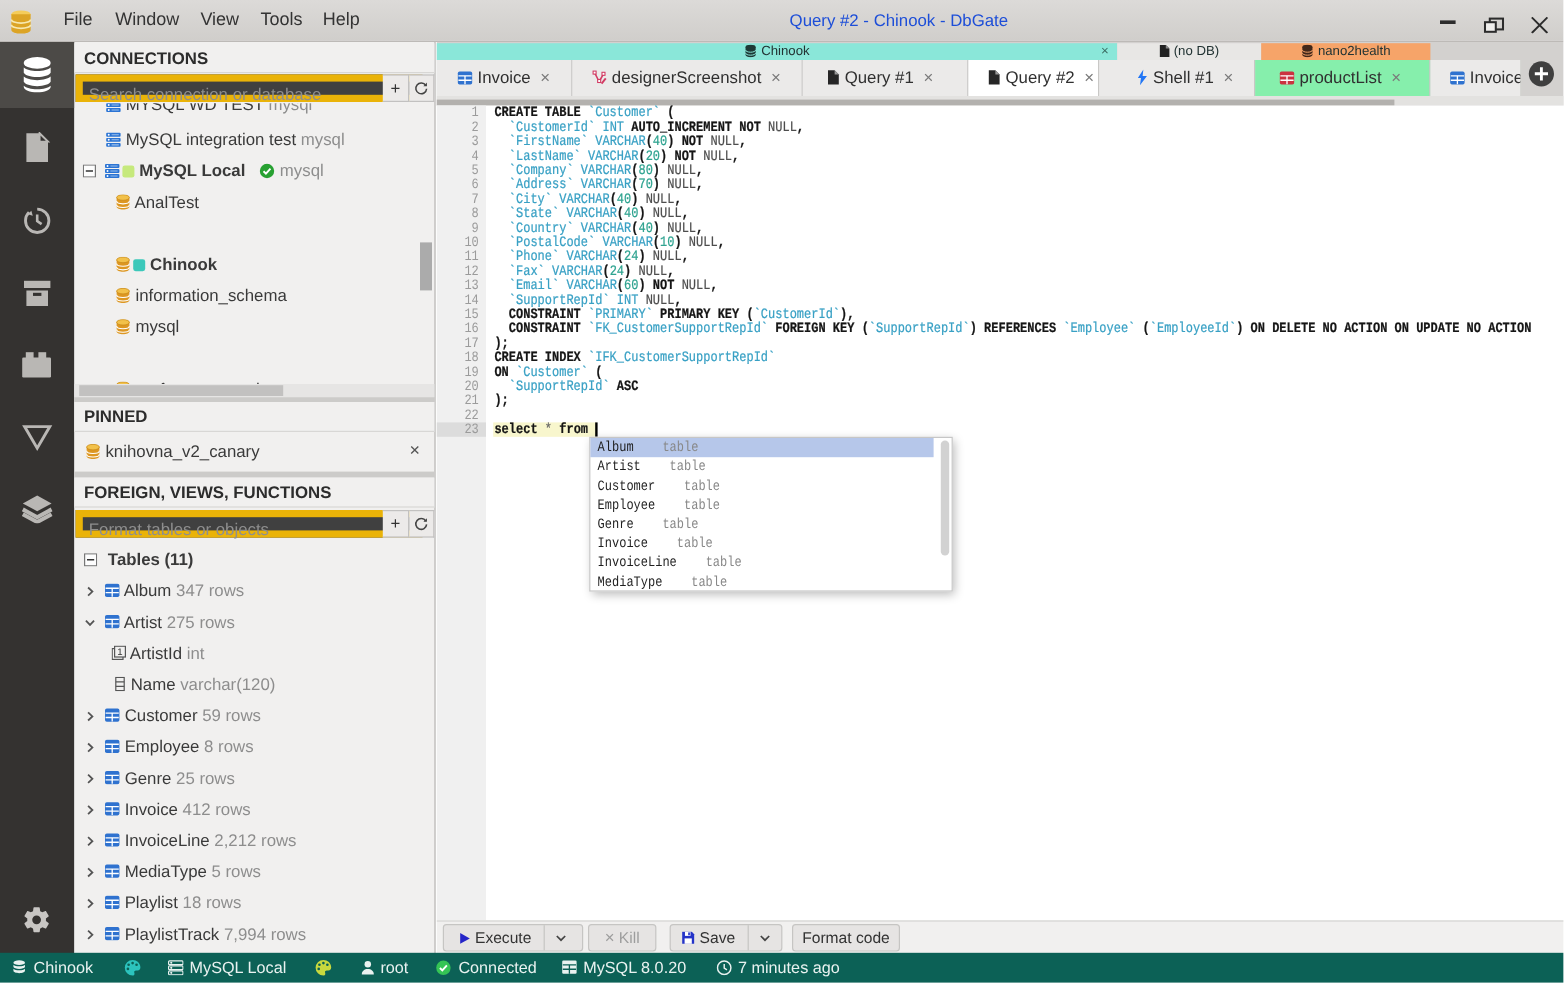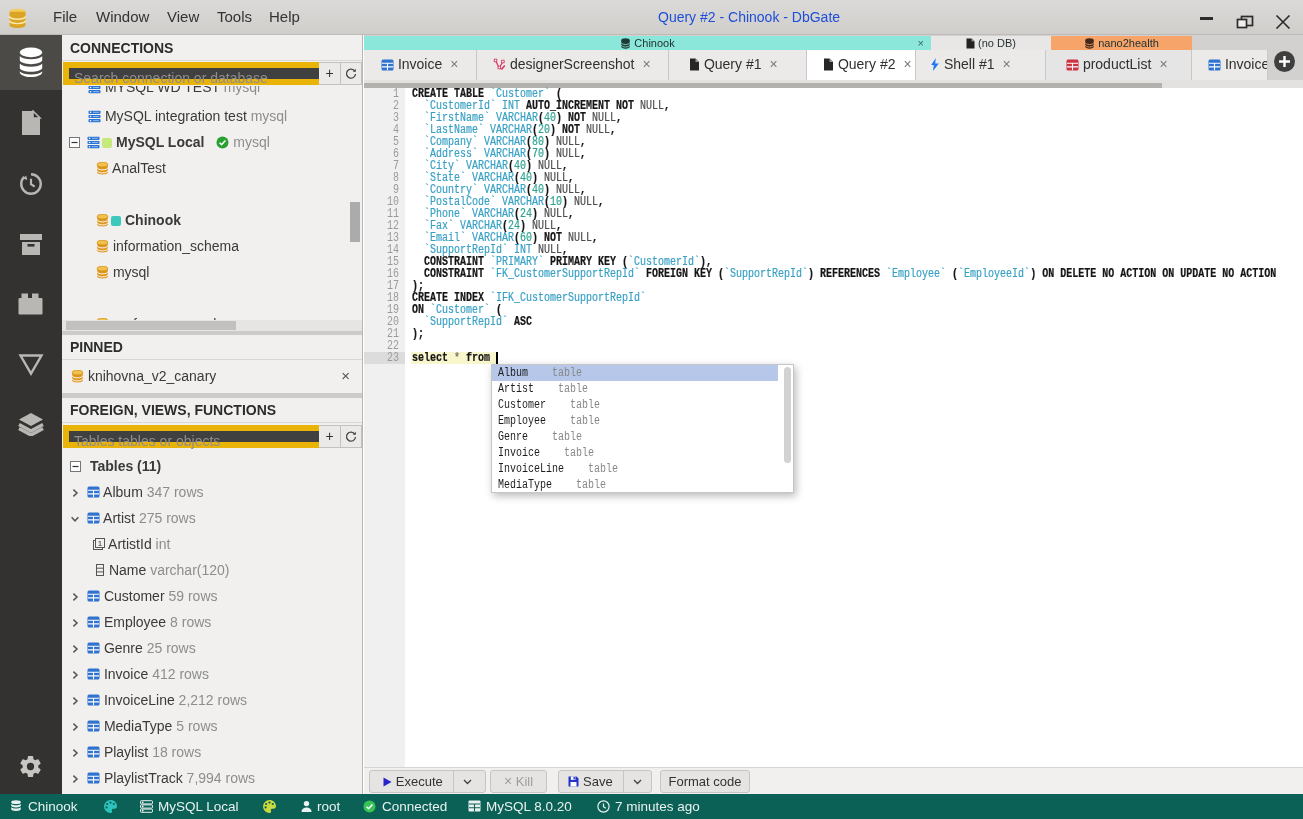--- a/index.html
+++ b/index.html
@@ -195,21 +195,21 @@
 
 <div class="abs phead" style="top:335px">PINNED</div>
 <div class="abs row" style="left:62px;top:363px;width:300px"><span style="margin-left:9px"><svg width="13" height="13" viewBox="0 0 13 13" style="vertical-align:-2px">
         <ellipse cx="6.5" cy="2.6" rx="5.3" ry="2.3" fill="#f2c14a"></ellipse>
         <path d="M1.2 2.6v7.6c0 1.3 2.37 2.3 5.3 2.3s5.3-1 5.3-2.3V2.6" fill="#dd9722"></path>
         <ellipse cx="6.5" cy="2.6" rx="5.3" ry="2.3" fill="#f2c14a" stroke="#c98a1b" stroke-width=".6"></ellipse>
         <path d="M1.2 5.6c0 1.3 2.37 2.3 5.3 2.3s5.3-1 5.3-2.3M1.2 8.6c0 1.3 2.37 2.3 5.3 2.3s5.3-1 5.3-2.3" fill="none" stroke="#fff" stroke-width=".9"></path>
       </svg></span> knihovna_v2_canary<span style="position:absolute;right:12px;color:#555;font-size:15px">×</span></div>
 <div class="abs" style="left:62px;top:393px;width:300px;height:5px;background:#cccbc9"></div>
 <div class="abs phead" style="top:398px">FOREIGN, VIEWS, FUNCTIONS</div>
-<div class="abs sinput" style="top:425px">Tables tables or objects</div>
+<div class="abs sinput" style="top:425px">Format tables or objects</div>
 <div class="abs sbtn" style="left:319px;top:425px;width:22px">+</div>
 <div class="abs sbtn" style="left:341px;top:425px;width:21px"><svg width="12" height="12" viewBox="0 0 12 12">
       <path d="M9.8 3.2A4.5 4.5 0 1 0 10.5 6" fill="none" stroke="#444" stroke-width="1.3"></path>
       <path d="M10.8 0.8v3h-3z" fill="#444"></path>
     </svg></div>
 
 <div class="abs row" style="left:62px;top:453px"><span style="margin-left:8px"><svg width="11" height="11" viewBox="0 0 11 11" style="vertical-align:-1px">
         <rect x="0.5" y="0.5" width="10" height="10" fill="#fdfdfd" stroke="#777"></rect>
         <path d="M2.5 5.5h6" stroke="#333" stroke-width="1.2"></path>
       </svg></span> <span class="b" style="margin-left:5px">Tables (11)</span></div>
@@ -312,24 +312,24 @@
       <path d="M8.3 11.6l3.5-4.2" stroke="#d23b63" stroke-width="1.6"></path>
     </svg> designerScreenshot<span class="tx">×</span></div>
 <div class="abs tab" style="left:669px;width:138px;padding-left:20px"><svg style="vertical-align:-2px" width="11" height="13" viewBox="0 0 11 13">
       <path d="M1 0.5h5.5l3.5 3.5v8.5h-9z" fill="#262626"></path>
       <path d="M6.5 0.5l3.5 3.5h-3.5z" fill="#9a9a9a"></path>
     </svg> Query #1<span class="tx">×</span></div>
 <div class="abs tab" style="left:807px;width:109px;padding-left:16px;background:#fff"><svg style="vertical-align:-2px" width="11" height="13" viewBox="0 0 11 13">
       <path d="M1 0.5h5.5l3.5 3.5v8.5h-9z" fill="#262626"></path>
       <path d="M6.5 0.5l3.5 3.5h-3.5z" fill="#9a9a9a"></path>
     </svg> Query #2<span class="tx">×</span></div>
-<div class="abs tab" style="left:916px;width:130px;padding-left:14px"><svg style="vertical-align:-2px" width="10" height="13" viewBox="0 0 10 13">
+<div class="abs tab" style="left:916px;width:130px;padding-left:31px"><svg style="vertical-align:-2px" width="10" height="13" viewBox="0 0 10 13">
       <path d="M5.8 0L1.2 7h2.6L3 13l5.8-7.6H5.2z" fill="#2276f5"></path>
     </svg> Shell #1<span class="tx">×</span></div>
-<div class="abs tab" style="left:1046px;width:146px;padding-left:20px;background:#e5e5e5"><svg style="vertical-align:-2px" width="13" height="12" viewBox="0 0 13 12">
+<div class="abs tab" style="left:1046px;width:146px;padding-left:20px;background:#86efac"><svg style="vertical-align:-2px" width="13" height="12" viewBox="0 0 13 12">
       <rect x="0.5" y="0.5" width="12" height="11" rx="1.5" fill="#cb3340"></rect>
       <path d="M1 4.2h11M1 7.9h11M6.5 4.2v7" stroke="#fff" stroke-width="1.1"></path>
     </svg> productList<span class="tx">×</span></div>
 <div class="abs tab" style="left:1192px;width:76px;padding-left:16px;overflow:hidden"><svg style="vertical-align:-2px" width="13" height="12" viewBox="0 0 13 12">
       <rect x="0.5" y="0.5" width="12" height="11" rx="1.5" fill="#2f72cf"></rect>
       <path d="M1 4.2h11M1 7.9h11M6.5 4.2v7" stroke="#fff" stroke-width="1.1"></path>
     </svg> Invoice</div>
 <div class="abs" style="left:1274px;top:51px;width:21px;height:21px;border-radius:50%;background:#3f3f3f"><svg width="21" height="21" viewBox="0 0 21 21">
       <path d="M10.5 5v11M5 10.5h11" stroke="#fff" stroke-width="2.4"></path>
     </svg></div>

